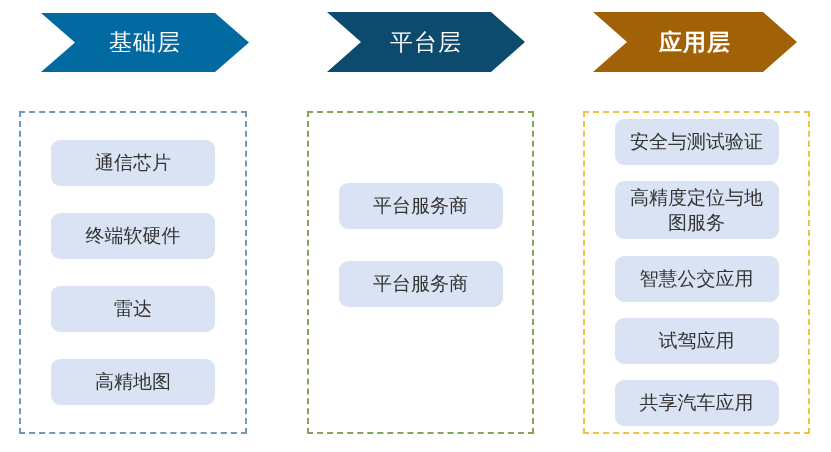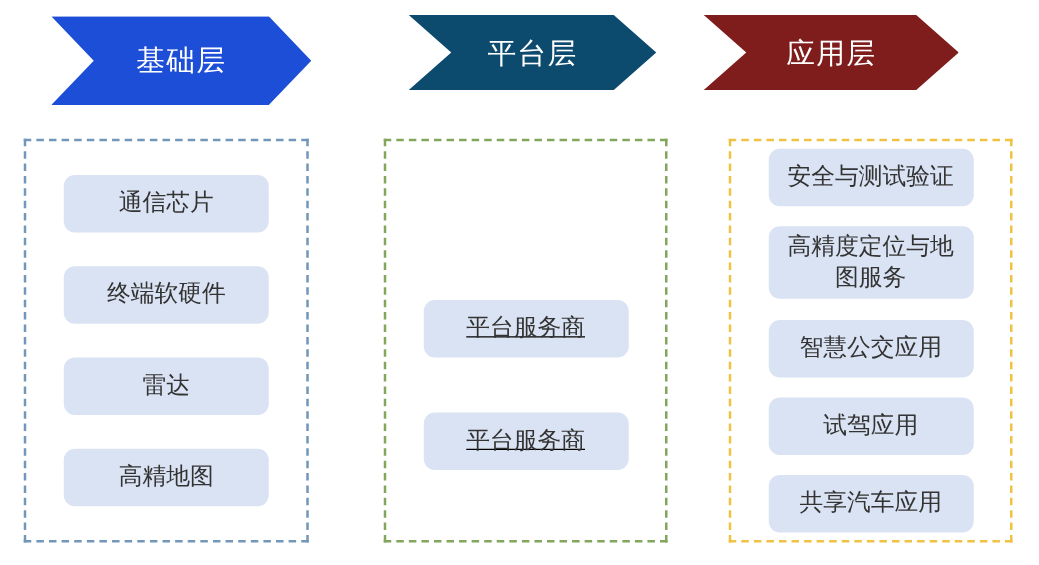--- a/index.html
+++ b/index.html
@@ -19,37 +19,37 @@
   .chevron {
     position: absolute;
     display: flex;
     align-items: center;
     justify-content: center;
     color: #ffffff;
     font-size: 23px;
     letter-spacing: 1px;
     clip-path: polygon(0 0, calc(100% - 34px) 0, 100% 50%, calc(100% - 34px) 100%, 0 100%, 34px 50%);
   }
-  .chevron.c1 { left: 41px;  top: 13px; width: 208px; height: 71px; background: #1d4ed8; }
+  .chevron.c1 { left: 41px;  top: 13px; width: 208px; height: 59px; background: #0369a1; }
   .chevron.c2 { left: 327px; top: 12px; width: 198px; height: 60px; background: #0c4a6e; }
-  .chevron.c3 { left: 563px; top: 12px; width: 204px; height: 60px; background: #7f1d1d; }
+  .chevron.c3 { left: 593px; top: 12px; width: 204px; height: 60px; background: #a16207; font-weight: bold; }
 
   
   .panel {
     position: absolute;
     top: 111px;
     height: 323px;
     box-sizing: border-box;
     display: flex;
     flex-direction: column;
     align-items: center;
     background: #ffffff;
   }
   .panel.c1 { left: 19px;  width: 228px; border: 2px dashed #7297B8; justify-content: space-evenly; }
-  .panel.c2 { left: 307px; width: 227px; border: 2px dashed #82A65C; justify-content: center; padding-top: 70px; row-gap: 44px; text-decoration: underline; }
+  .panel.c2 { left: 307px; width: 227px; border: 2px dashed #82A65C; justify-content: flex-start; padding-top: 70px; row-gap: 32px; }
   .panel.c3 { left: 583px; width: 227px; border: 2px dashed #EFC243; justify-content: space-between; padding: 6px 0; }
 
   
   .item {
     width: 164px;
     min-height: 46px;
     box-sizing: border-box;
     padding: 4px 10px;
     border-radius: 9px;
     background: #DAE3F3;

